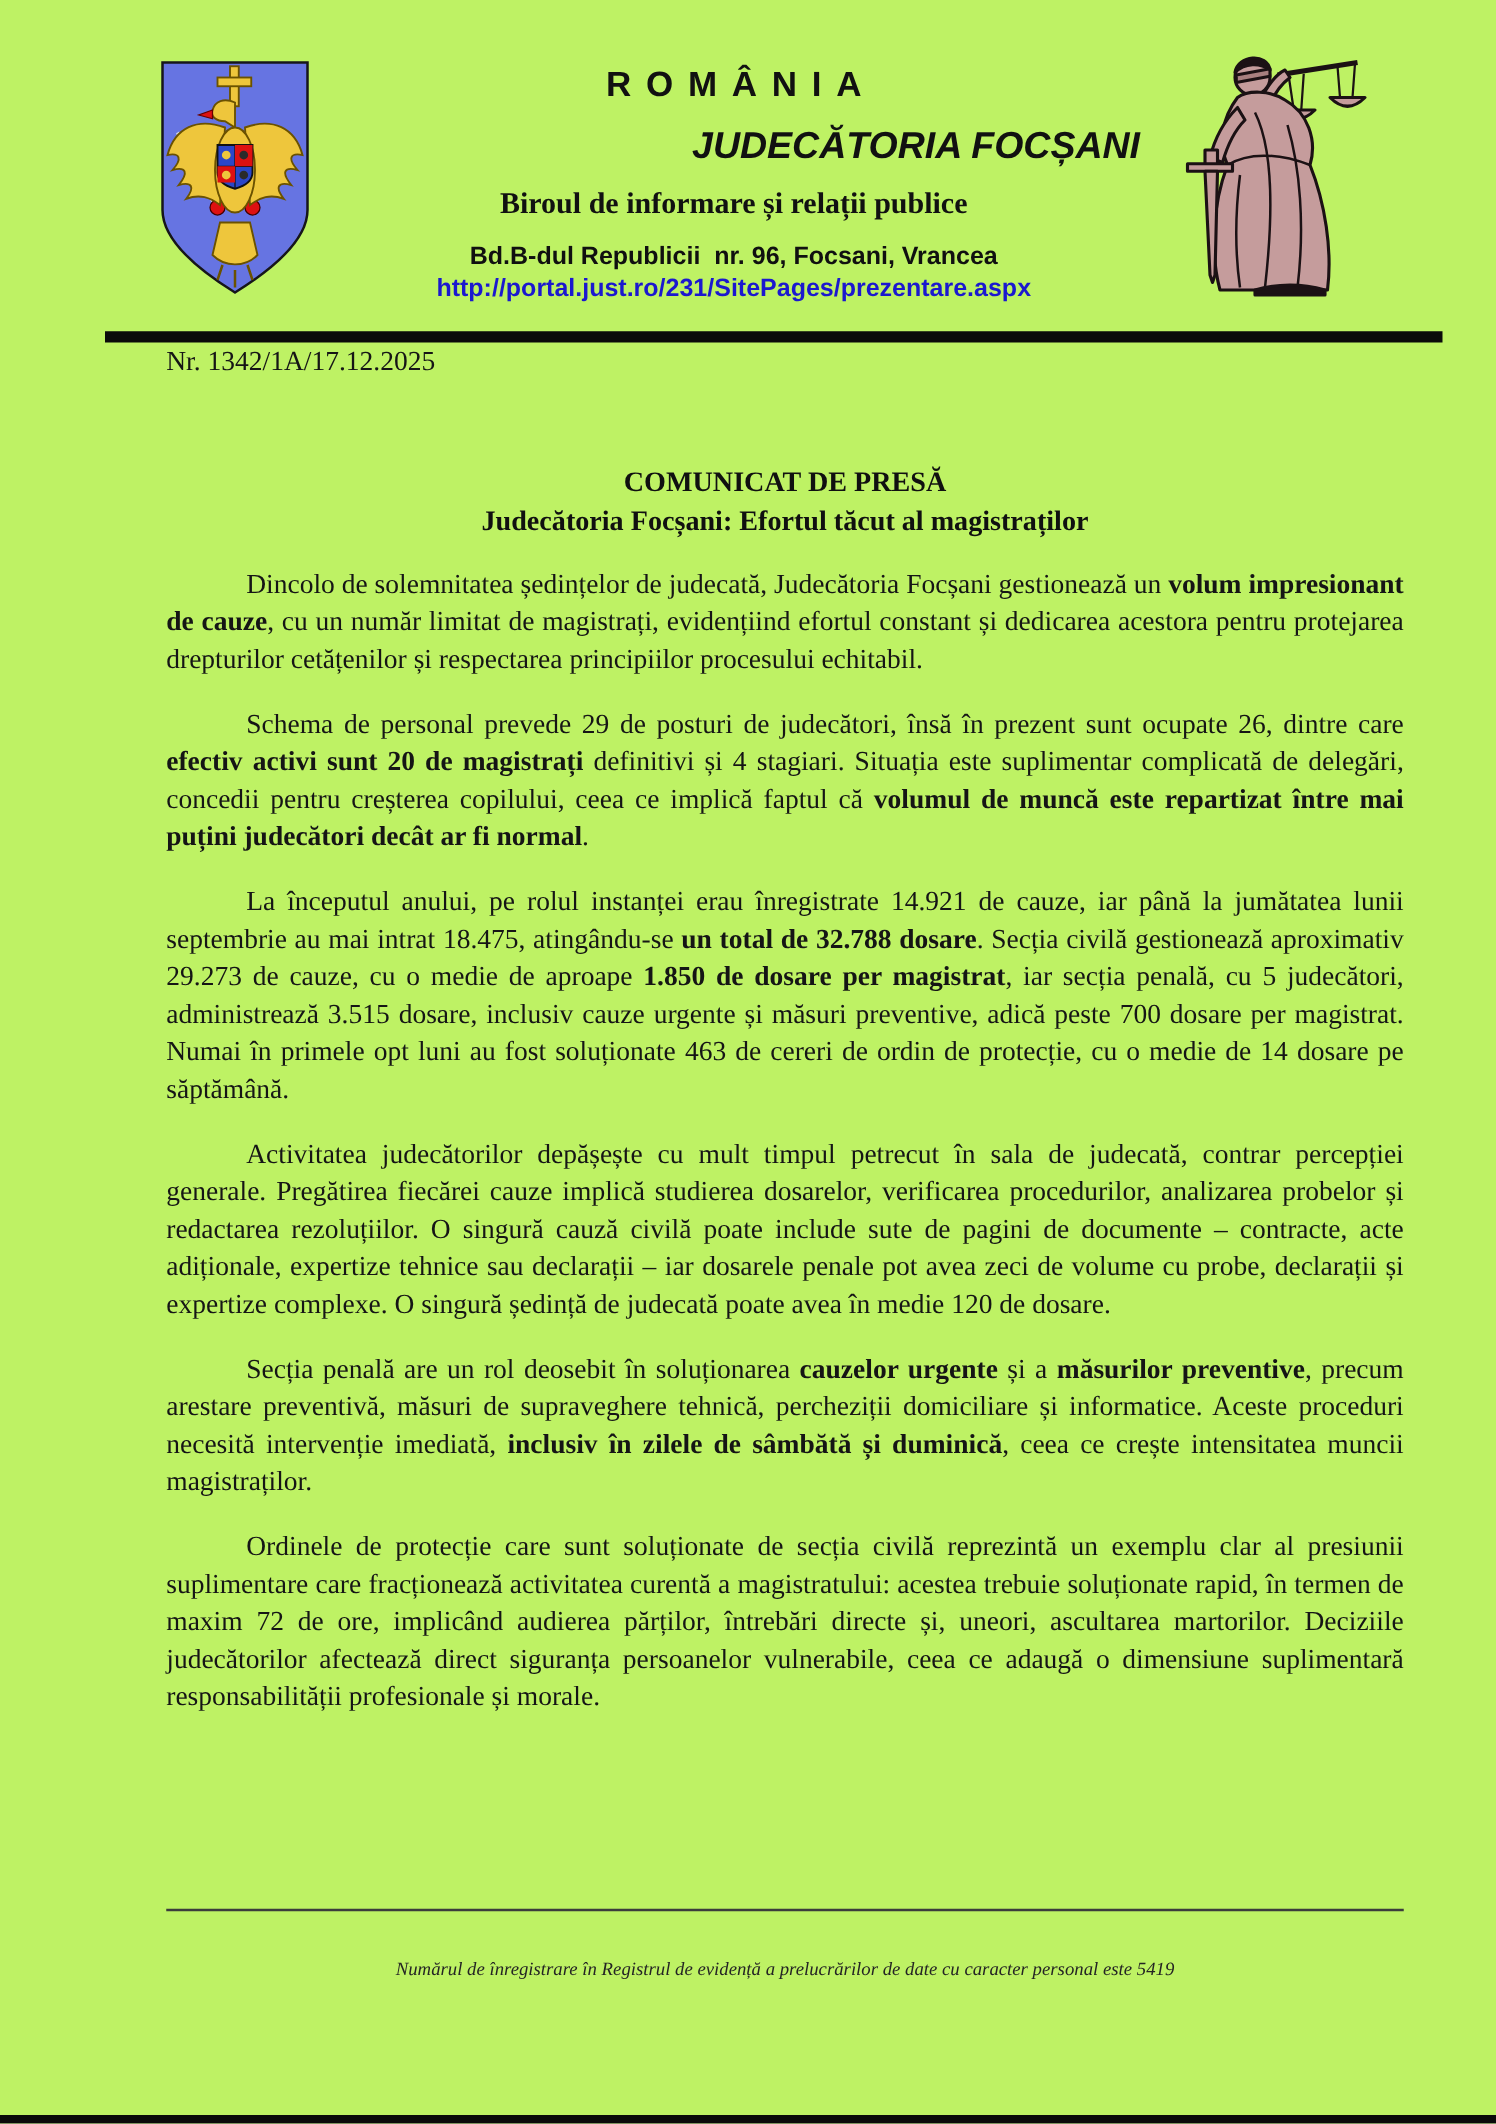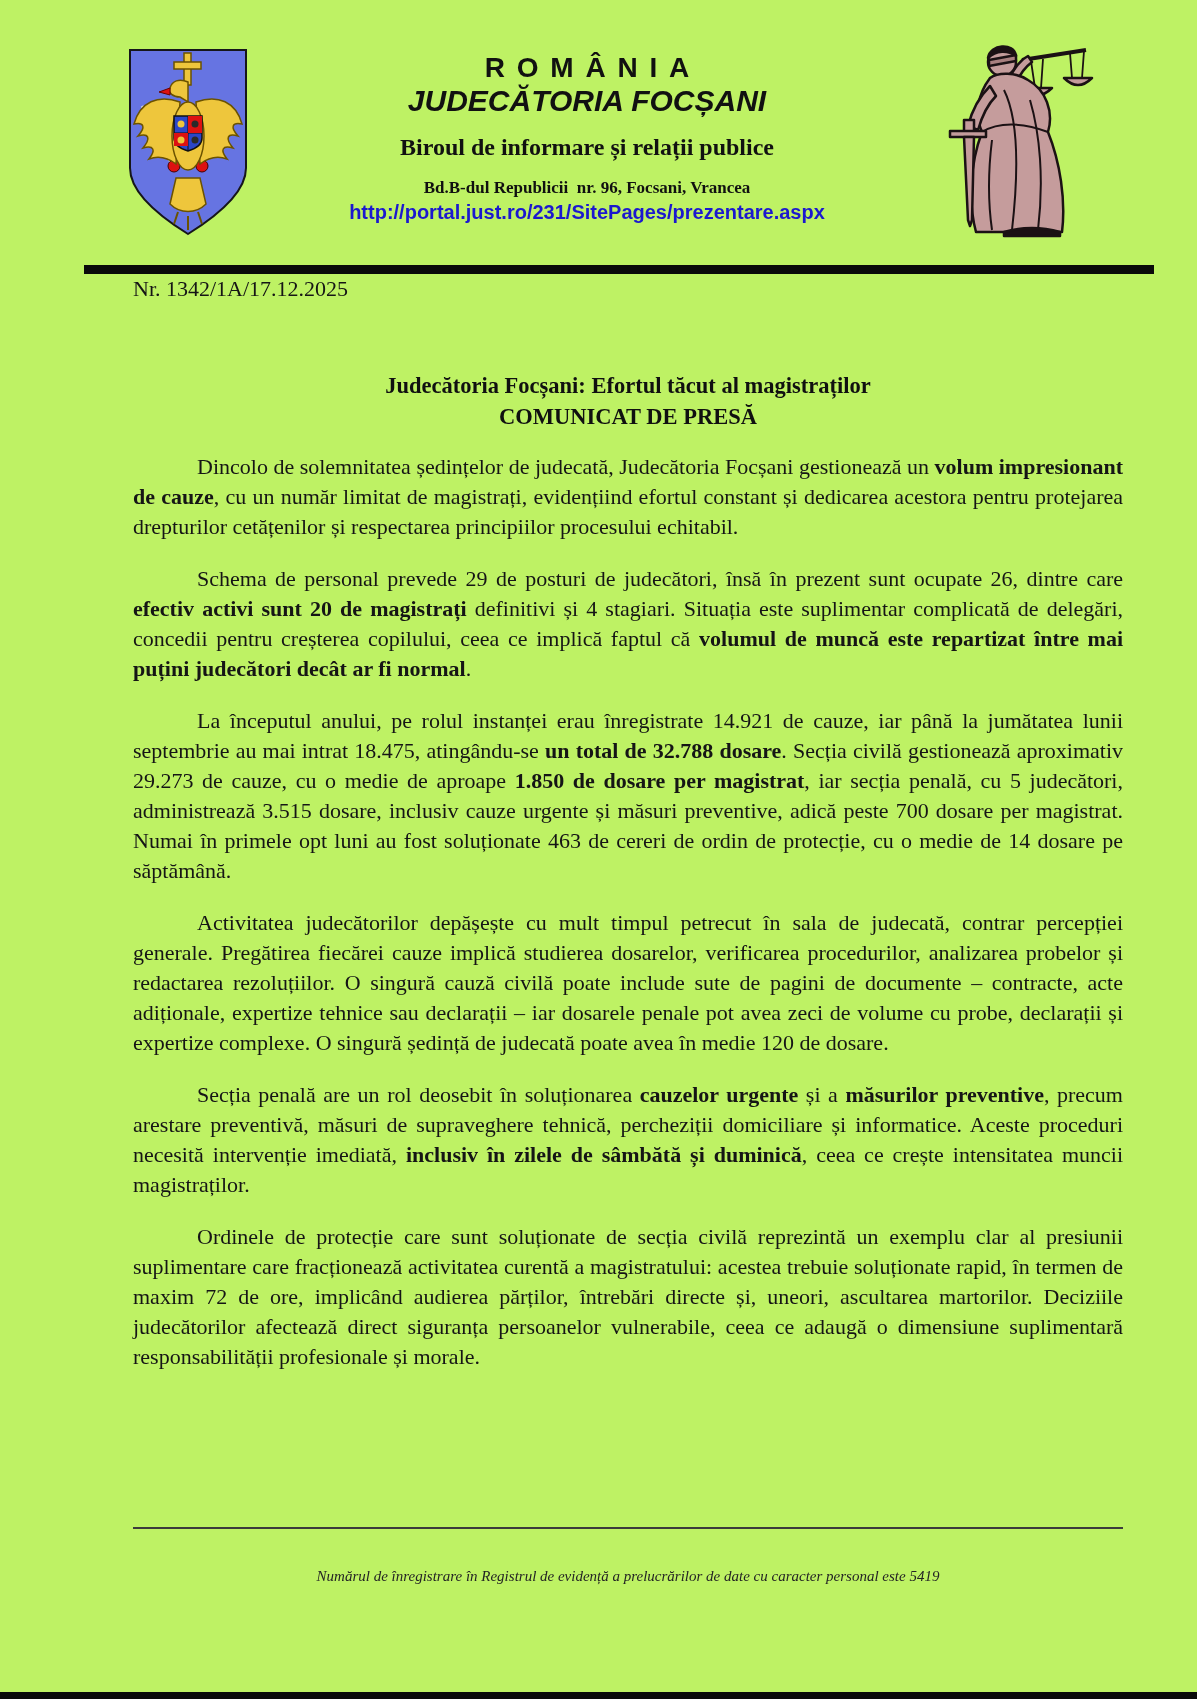--- a/index.html
+++ b/index.html
@@ -29,29 +29,29 @@
     position:absolute;left:262px;top:52px;width:650px;
     text-align:center;
   }
   .country{
     font-family:"Liberation Sans", sans-serif;
     font-weight:bold;font-size:28px;letter-spacing:.42em;text-indent:.42em;
     color:#111;
   }
   .institution{
     font-family:"Liberation Sans", sans-serif;
-    font-weight:bold;font-style:italic;font-size:30px;margin-top:0;color:#111;
+    font-weight:bold;font-style:italic;font-size:30px;margin-top:16px;color:#111;text-align:right;
   }
   .office{
     font-family:"Liberation Serif", serif;
     font-weight:bold;font-size:24px;margin-top:16px;color:#111;
   }
   .address{
-    font-family:Liberation Serif, serif;
-    font-weight:bold;font-size:17px;margin-top:17px;color:#101010;
+    font-family:Liberation Sans, sans-serif;
+    font-weight:bold;font-size:20px;margin-top:17px;color:#101010;
     white-space:pre-wrap;
   }
   .url{
     display:inline-block;
     font-family:"Liberation Sans", sans-serif;
     font-weight:bold;font-size:20px;margin-top:3px;
     color:var(--link-blue);cursor:pointer;
   }
   .email-row{
     font-family:"Liberation Sans", sans-serif;
@@ -174,22 +174,22 @@
         <path d="M92,202 Q120,194 148,202 L148,206 L92,206 Z" fill="#1b1114"></path>
       </g>
     </svg>
   </div>
 
   <div class="rule-top"></div>
 
   <div class="ref">Nr. 1342/1A/17.12.2025</div>
 
   <div class="titles">
+    <div>COMUNICAT DE PRESĂ</div>
     <div>Judecătoria Focșani: Efortul tăcut al magistraților</div>
-    <div>COMUNICAT DE PRESĂ</div>
   </div>
 
   <div class="body">
       <p><span>Dincolo de solemnitatea ședințelor de judecată, Judecătoria Focșani gestionează un </span><b>volum impresionant de cauze</b><span>, cu un număr limitat de magistrați, evidențiind efortul constant și dedicarea acestora pentru protejarea drepturilor cetățenilor și respectarea principiilor procesului echitabil.</span></p>
       <p><span>Schema de personal prevede 29 de posturi de judecători, însă în prezent sunt ocupate 26, dintre care </span><b>efectiv activi sunt 20 de magistrați</b><span> definitivi și 4 stagiari. Situația este suplimentar complicată de delegări, concedii pentru creșterea copilului, ceea ce implică faptul că </span><b>volumul de muncă este repartizat între mai puțini judecători decât ar fi normal</b><span>.</span></p>
       <p><span>La începutul anului, pe rolul instanței erau înregistrate 14.921 de cauze, iar până la jumătatea lunii septembrie au mai intrat 18.475, atingându-se </span><b>un total de 32.788 dosare</b><span>. Secția civilă gestionează aproximativ 29.273 de cauze, cu o medie de aproape </span><b>1.850 de dosare per magistrat</b><span>, iar secția penală, cu 5 judecători, administrează 3.515 dosare, inclusiv cauze urgente și măsuri preventive, adică peste 700 dosare per magistrat. Numai în primele opt luni au fost soluționate 463 de cereri de ordin de protecție, cu o medie de 14 dosare pe săptămână.</span></p>
       <p><span>Activitatea judecătorilor depășește cu mult timpul petrecut în sala de judecată, contrar percepției generale. Pregătirea fiecărei cauze implică studierea dosarelor, verificarea procedurilor, analizarea probelor și redactarea rezoluțiilor. O singură cauză civilă poate include sute de pagini de documente – contracte, acte adiționale, expertize tehnice sau declarații – iar dosarele penale pot avea zeci de volume cu probe, declarații și expertize complexe. O singură ședință de judecată poate avea în medie 120 de dosare.</span></p>
       <p><span>Secția penală are un rol deosebit în soluționarea </span><b>cauzelor urgente</b><span> și a </span><b>măsurilor preventive</b><span>, precum arestare preventivă, măsuri de supraveghere tehnică, percheziții domiciliare și informatice. Aceste proceduri necesită intervenție imediată, </span><b>inclusiv în zilele de sâmbătă și duminică</b><span>, ceea ce crește intensitatea muncii magistraților.</span></p>
       <p><span>Ordinele de protecție care sunt soluționate de secția civilă reprezintă un exemplu clar al presiunii suplimentare care fracționează activitatea curentă a magistratului: acestea trebuie soluționate rapid, în termen de maxim 72 de ore, implicând audierea părților, întrebări directe și, uneori, ascultarea martorilor. Deciziile judecătorilor afectează direct siguranța persoanelor vulnerabile, ceea ce adaugă o dimensiune suplimentară responsabilității profesionale și morale.</span></p>
     </div>

